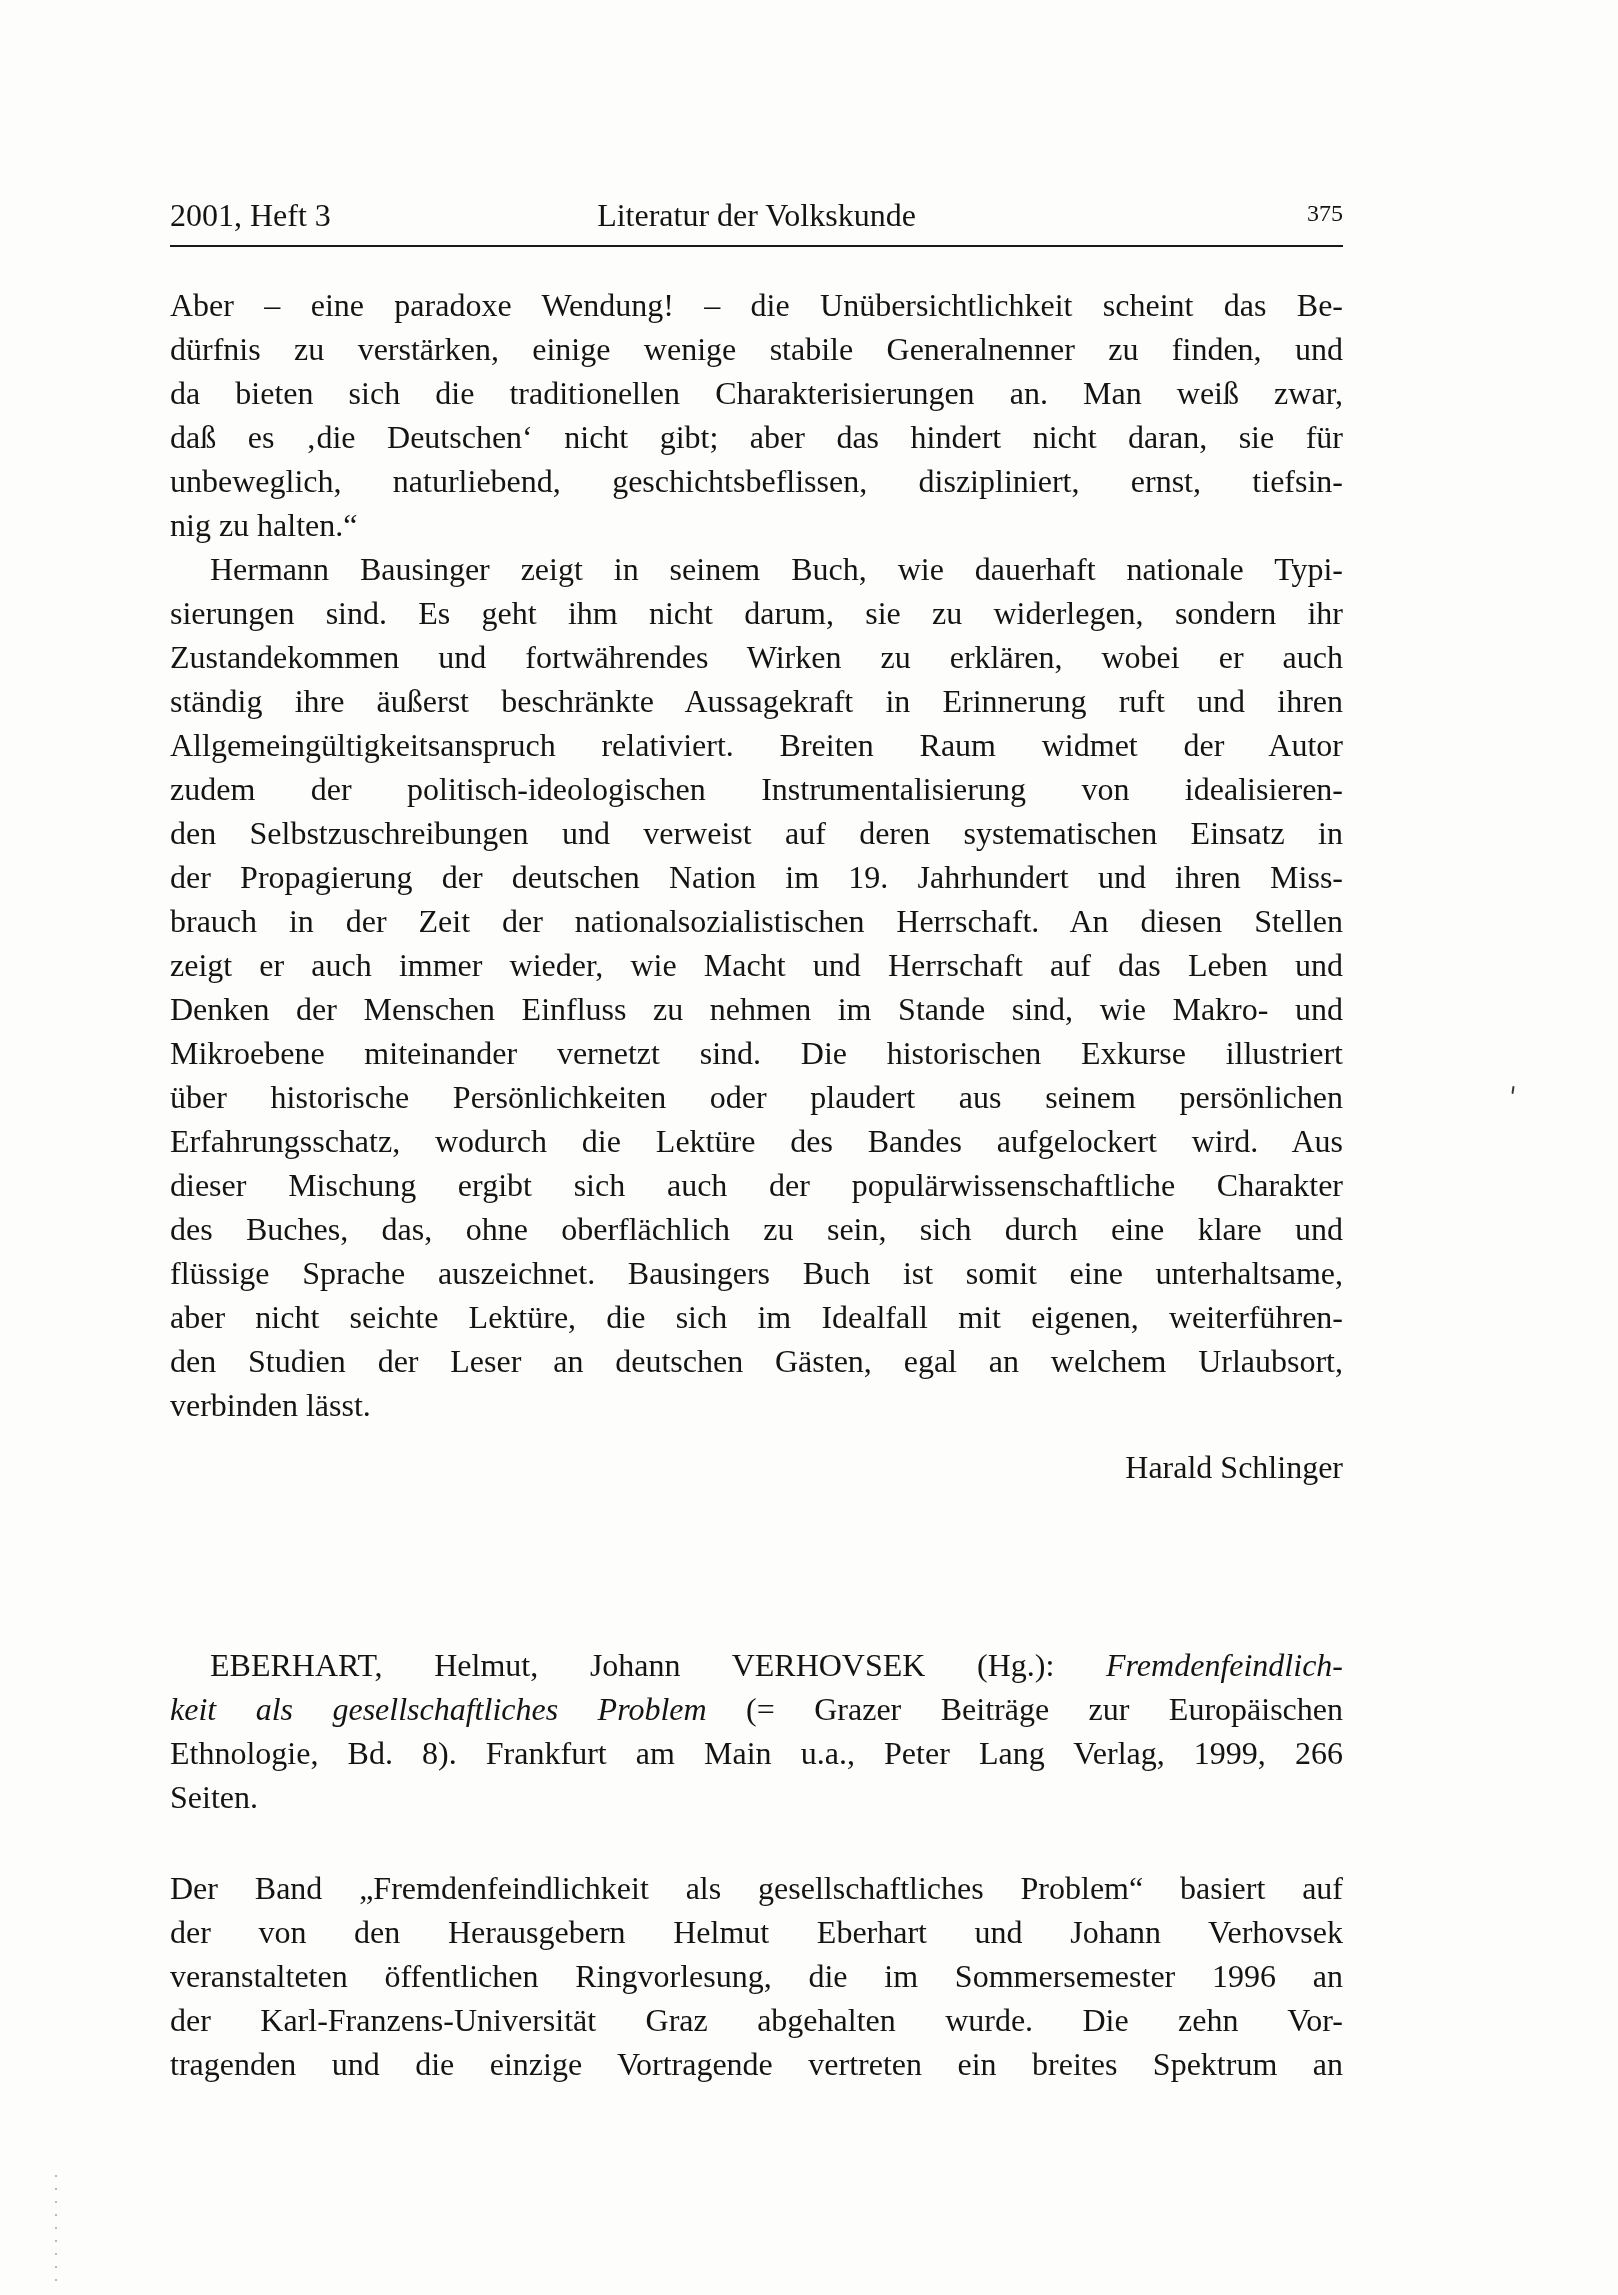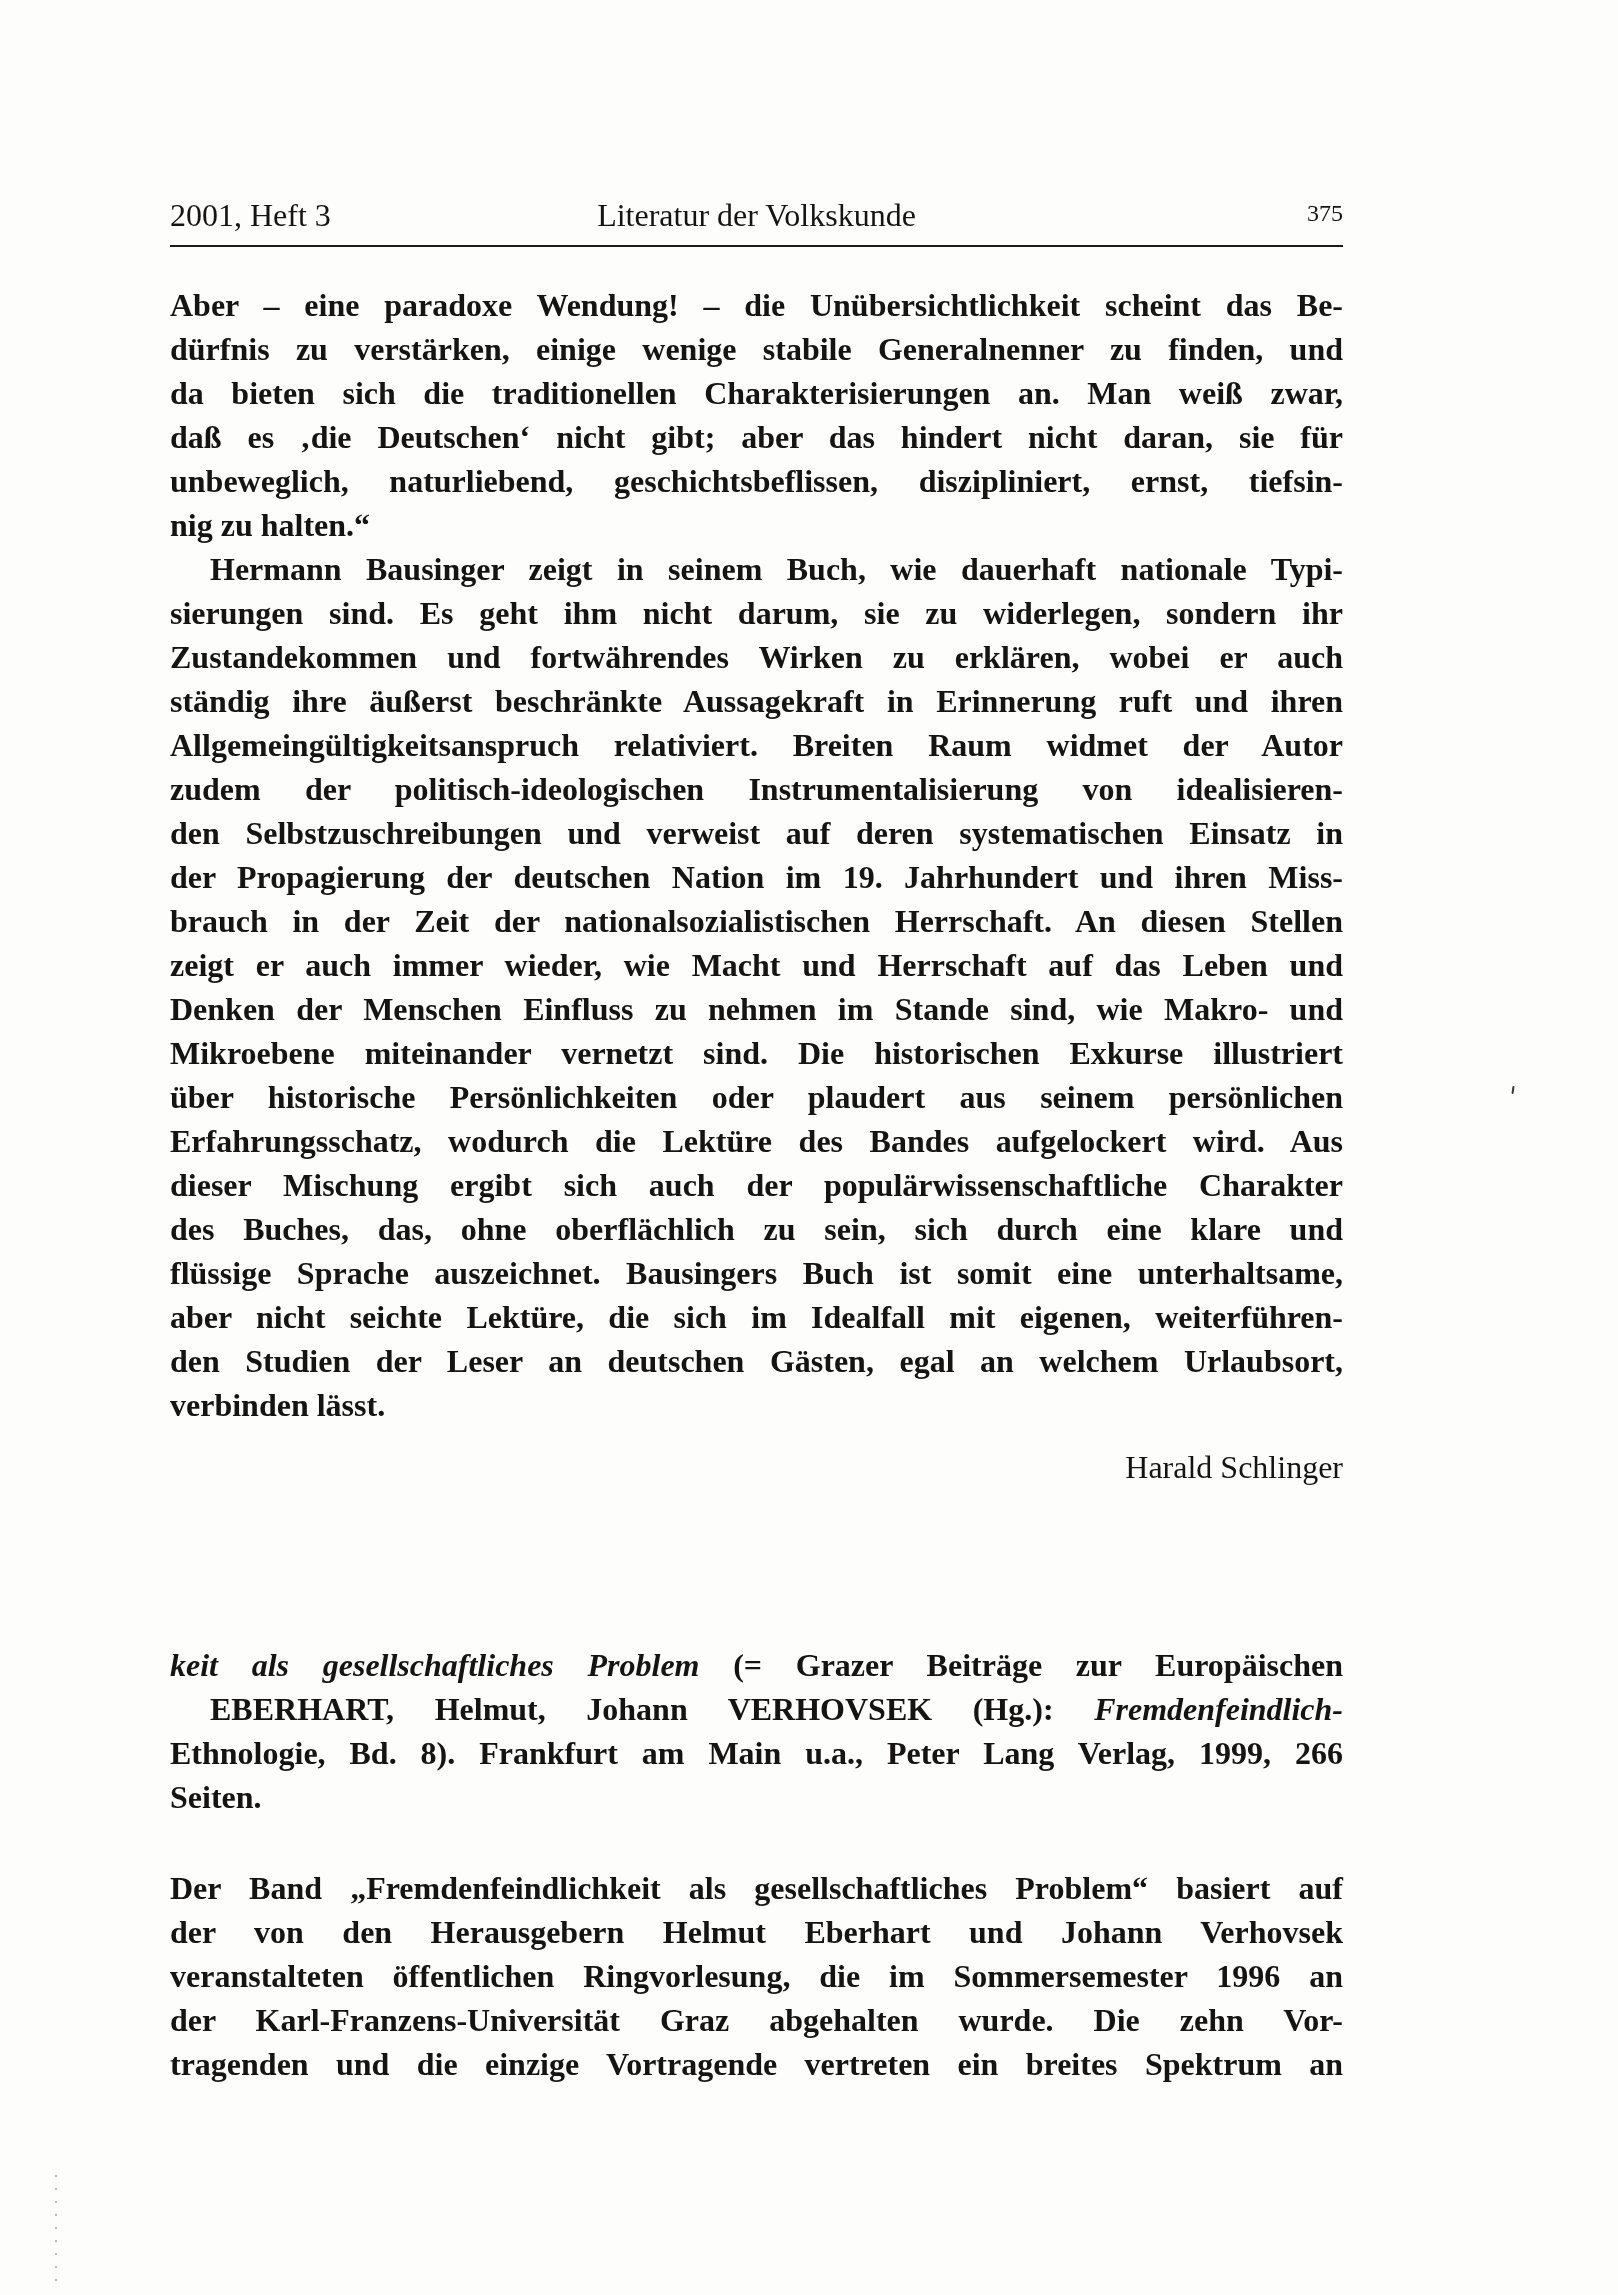--- a/index.html
+++ b/index.html
@@ -46,21 +46,20 @@
     left: 170px;
     top: 283px;
     width: 1173px;
     font-size: 32px;
     line-height: 44px;
   }
   .line {
     text-align: justify;
     text-align-last: justify;
     white-space: normal;
-    font-weight: bold;
   }
   .line.flush {
     text-align-last: left;
   }
   .line.indent {
     text-indent: 40px;
   }
   .italic { font-style: italic; }
   .signature {
     margin-top: 18px;
@@ -135,22 +134,22 @@
         <div class="line">Erfahrungsschatz, wodurch die Lektüre des Bandes aufgelockert wird. Aus</div>
         <div class="line">dieser Mischung ergibt sich auch der populärwissenschaftliche Charakter</div>
         <div class="line">des Buches, das, ohne oberflächlich zu sein, sich durch eine klare und</div>
         <div class="line">flüssige Sprache auszeichnet. Bausingers Buch ist somit eine unterhaltsame,</div>
         <div class="line">aber nicht seichte Lektüre, die sich im Idealfall mit eigenen, weiterführen-</div>
         <div class="line">den Studien der Leser an deutschen Gästen, egal an welchem Urlaubsort,</div>
         <div class="line flush">verbinden lässt.</div>
       </div>
       <div class="signature">Harald Schlinger</div>
       <div class="para role-citation">
+        <div class="line indent"><span>EBERHART, Helmut, Johann VERHOVSEK (Hg.): </span><span class="italic">Fremdenfeindlich-</span></div>
         <div class="line"><span class="italic">keit als gesellschaftliches Problem</span><span> (= Grazer Beiträge zur Europäischen</span></div>
-        <div class="line indent"><span>EBERHART, Helmut, Johann VERHOVSEK (Hg.): </span><span class="italic">Fremdenfeindlich-</span></div>
         <div class="line"><span>Ethnologie, Bd. 8). Frankfurt am Main u.a., Peter Lang Verlag, 1999, 266</span></div>
         <div class="line flush"><span>Seiten.</span></div>
       </div>
       <div class="para role-continuation">
         <div class="line">Der Band „Fremdenfeindlichkeit als gesellschaftliches Problem“ basiert auf</div>
         <div class="line">der von den Herausgebern Helmut Eberhart und Johann Verhovsek</div>
         <div class="line">veranstalteten öffentlichen Ringvorlesung, die im Sommersemester 1996 an</div>
         <div class="line">der Karl-Franzens-Universität Graz abgehalten wurde. Die zehn Vor-</div>
         <div class="line">tragenden und die einzige Vortragende vertreten ein breites Spektrum an</div>
       </div>

